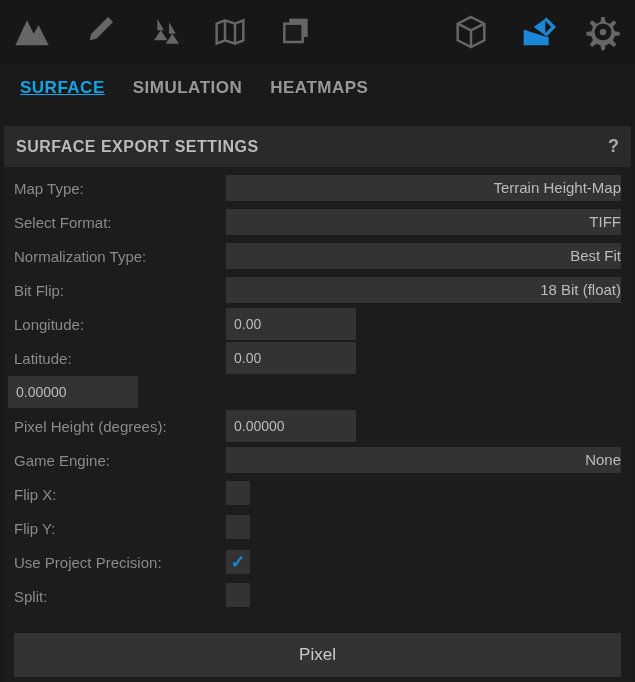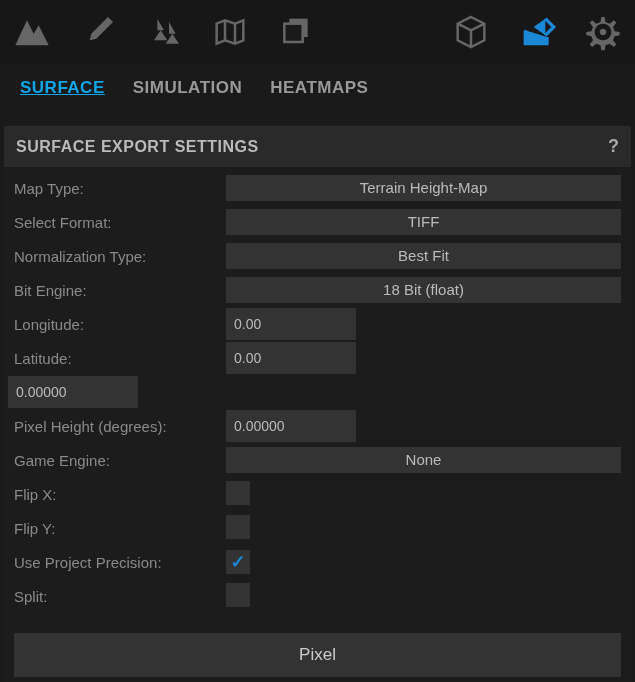--- a/index.html
+++ b/index.html
@@ -80,21 +80,21 @@
     color: #8a8a8a;
     font-size: 15px;
   }
   .row-control {
     flex: 1;
     padding-right: 6px;
   }
   .dropdown {
     background: #333;
     color: #bbb;
-    text-align: center;
+    text-align: right;
     height: 26px;
     line-height: 26px;
     font-size: 15px;
     cursor: pointer;
     width: 100%;
   }
   .text-input {
     background: #333;
     color: #bbb;
     border: none;
@@ -212,21 +212,21 @@
     </div>
 
     <div class="row">
       <div class="row-label">Normalization Type:</div>
       <div class="row-control">
           <div class="dropdown">Best Fit</div>
         </div>
     </div>
 
     <div class="row">
-      <div class="row-label">Bit Engine:</div>
+      <div class="row-label">Bit Flip:</div>
       <div class="row-control">
           <div class="dropdown">18 Bit (float)</div>
         </div>
     </div>
 
     <div class="row">
       <div class="row-label">Longitude:</div>
       <div class="row-control"><input class="text-input" value="0.00" style=""></div>
     </div>
 

